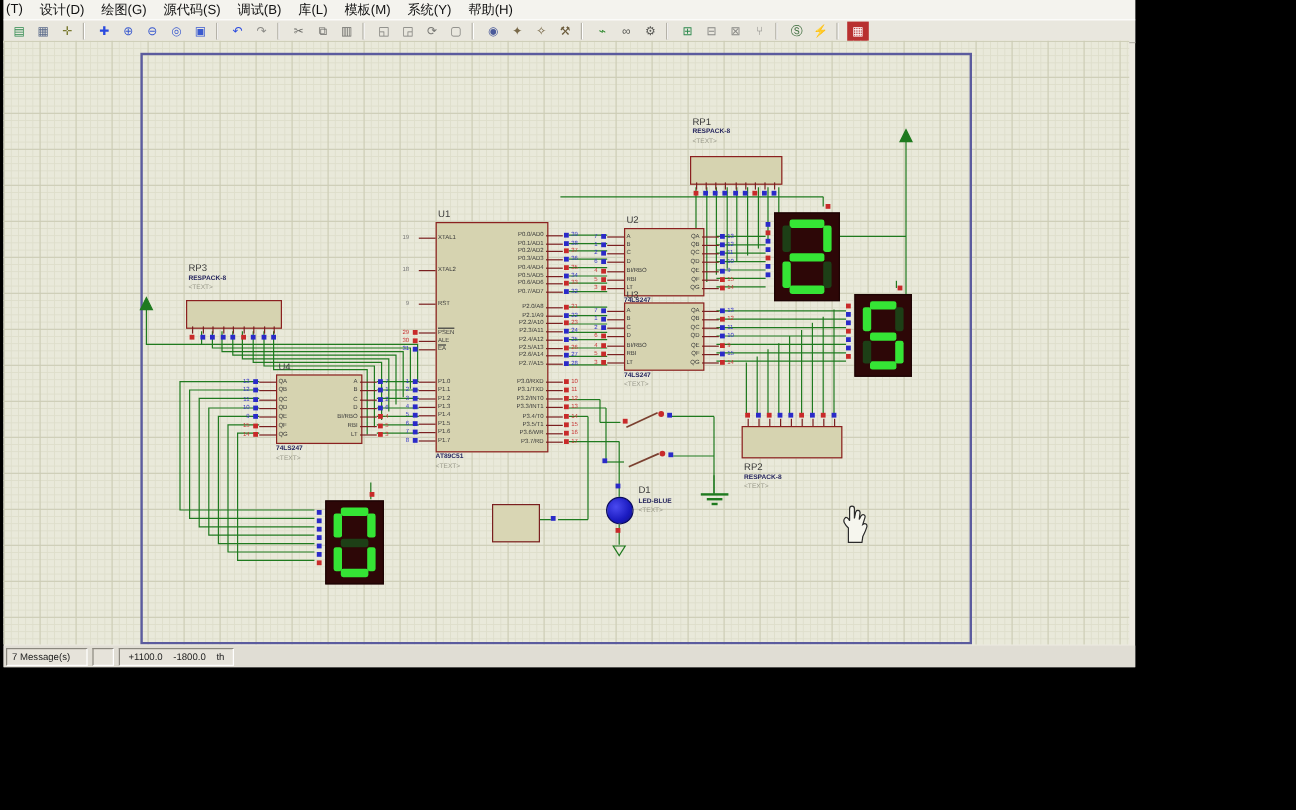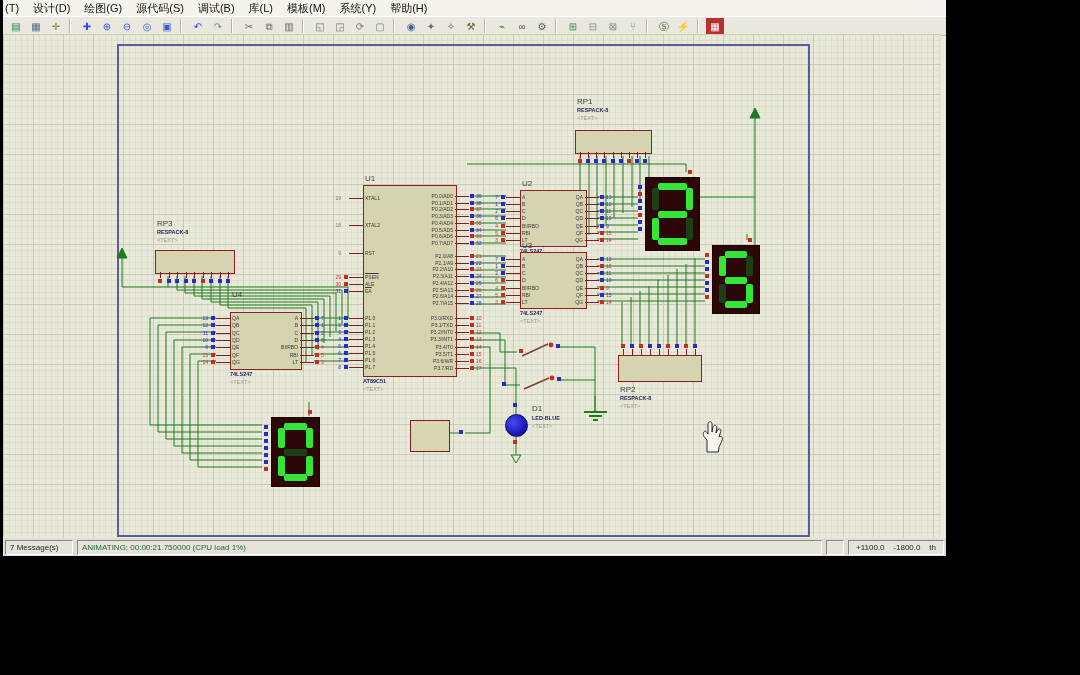--- a/index.html
+++ b/index.html
@@ -510,21 +510,21 @@
         <div class="pin-name" style="left: 540px; top: 252px; width: 40px; height: 5px; position: absolute; text-align: right;">QE</div>
         <div class="pin-stub" style="left: 582px; top: 261px; width: 14px; height: 1px; position: absolute;"></div>
         <div class="sq s-b" style="left: 597px; top: 259px; width: 4px; height: 4px; position: absolute;"></div>
         <div class="pin-num" style="left: 603px; top: 259px; width: 18px; height: 5px; position: absolute; color: rgb(52, 52, 200);">15</div>
         <div class="pin-name" style="left: 540px; top: 259px; width: 40px; height: 5px; position: absolute; text-align: right;">QF</div>
         <div class="pin-stub" style="left: 582px; top: 268px; width: 14px; height: 1px; position: absolute;"></div>
         <div class="sq s-r" style="left: 597px; top: 266px; width: 4px; height: 4px; position: absolute;"></div>
         <div class="pin-num" style="left: 603px; top: 266px; width: 18px; height: 5px; position: absolute; color: rgb(200, 52, 52);">14</div>
         <div class="pin-name" style="left: 540px; top: 266px; width: 40px; height: 5px; position: absolute; text-align: right;">QG</div>
         <div class="chipbox" style="left: 227px; top: 278px; width: 70px; height: 56px; position: absolute;"></div>
-        <div class="lbl-ref" style="left: 229px; top: 256px; position: absolute;">U4</div>
+        <div class="lbl-ref" style="left: 229px; top: 267px; position: absolute;">U4</div>
         <div class="lbl-dev" style="left: 227px; top: 337px; position: absolute;">74LS247</div>
         <div class="lbl-note" style="left: 227px; top: 345px; position: absolute;">&lt;TEXT&gt;</div>
         <div class="pin-stub" style="left: 213px; top: 284px; width: 14px; height: 1px; position: absolute;"></div>
         <div class="sq s-b" style="left: 208px; top: 282px; width: 4px; height: 4px; position: absolute;"></div>
         <div class="pin-num" style="left: 187px; top: 282px; width: 18px; height: 5px; position: absolute; text-align: right; color: rgb(52, 52, 200);">13</div>
         <div class="pin-name" style="left: 229px; top: 282px; height: 5px; position: absolute;">QA</div>
         <div class="pin-stub" style="left: 213px; top: 291px; width: 14px; height: 1px; position: absolute;"></div>
         <div class="sq s-b" style="left: 208px; top: 289px; width: 4px; height: 4px; position: absolute;"></div>
         <div class="pin-num" style="left: 187px; top: 289px; width: 18px; height: 5px; position: absolute; text-align: right; color: rgb(52, 52, 200);">12</div>
         <div class="pin-name" style="left: 229px; top: 289px; height: 5px; position: absolute;">QB</div>
@@ -704,23 +704,20 @@
         <div class="sq s-r" style="left: 516px; top: 315px; width: 4px; height: 4px; position: absolute;"></div>
         <div class="sq s-b" style="left: 553px; top: 310px; width: 4px; height: 4px; position: absolute;"></div>
         <div class="sq s-b" style="left: 499px; top: 348px; width: 4px; height: 4px; position: absolute;"></div>
         <div class="sq s-b" style="left: 554px; top: 343px; width: 4px; height: 4px; position: absolute;"></div>
       </div>
   </div>
   <div id="statusbar">
     <div class="st-panel" style="width:58px">
       <span>7 Message(s)</span>
     </div>
-    <div class="st-panel st-anim" style="flex:1">
-      <span>ANIMATING: 00:00:21.750000 (CPU load 1%)</span>
-    </div>
     <div class="st-panel" style="width:8px"></div>
     <div class="st-panel st-coords" style="width:86px">
       <span>+1100.0</span>
       <span>-1800.0</span>
       <span>th</span>
     </div>
   </div>
 </div>
 
 </body></html>

